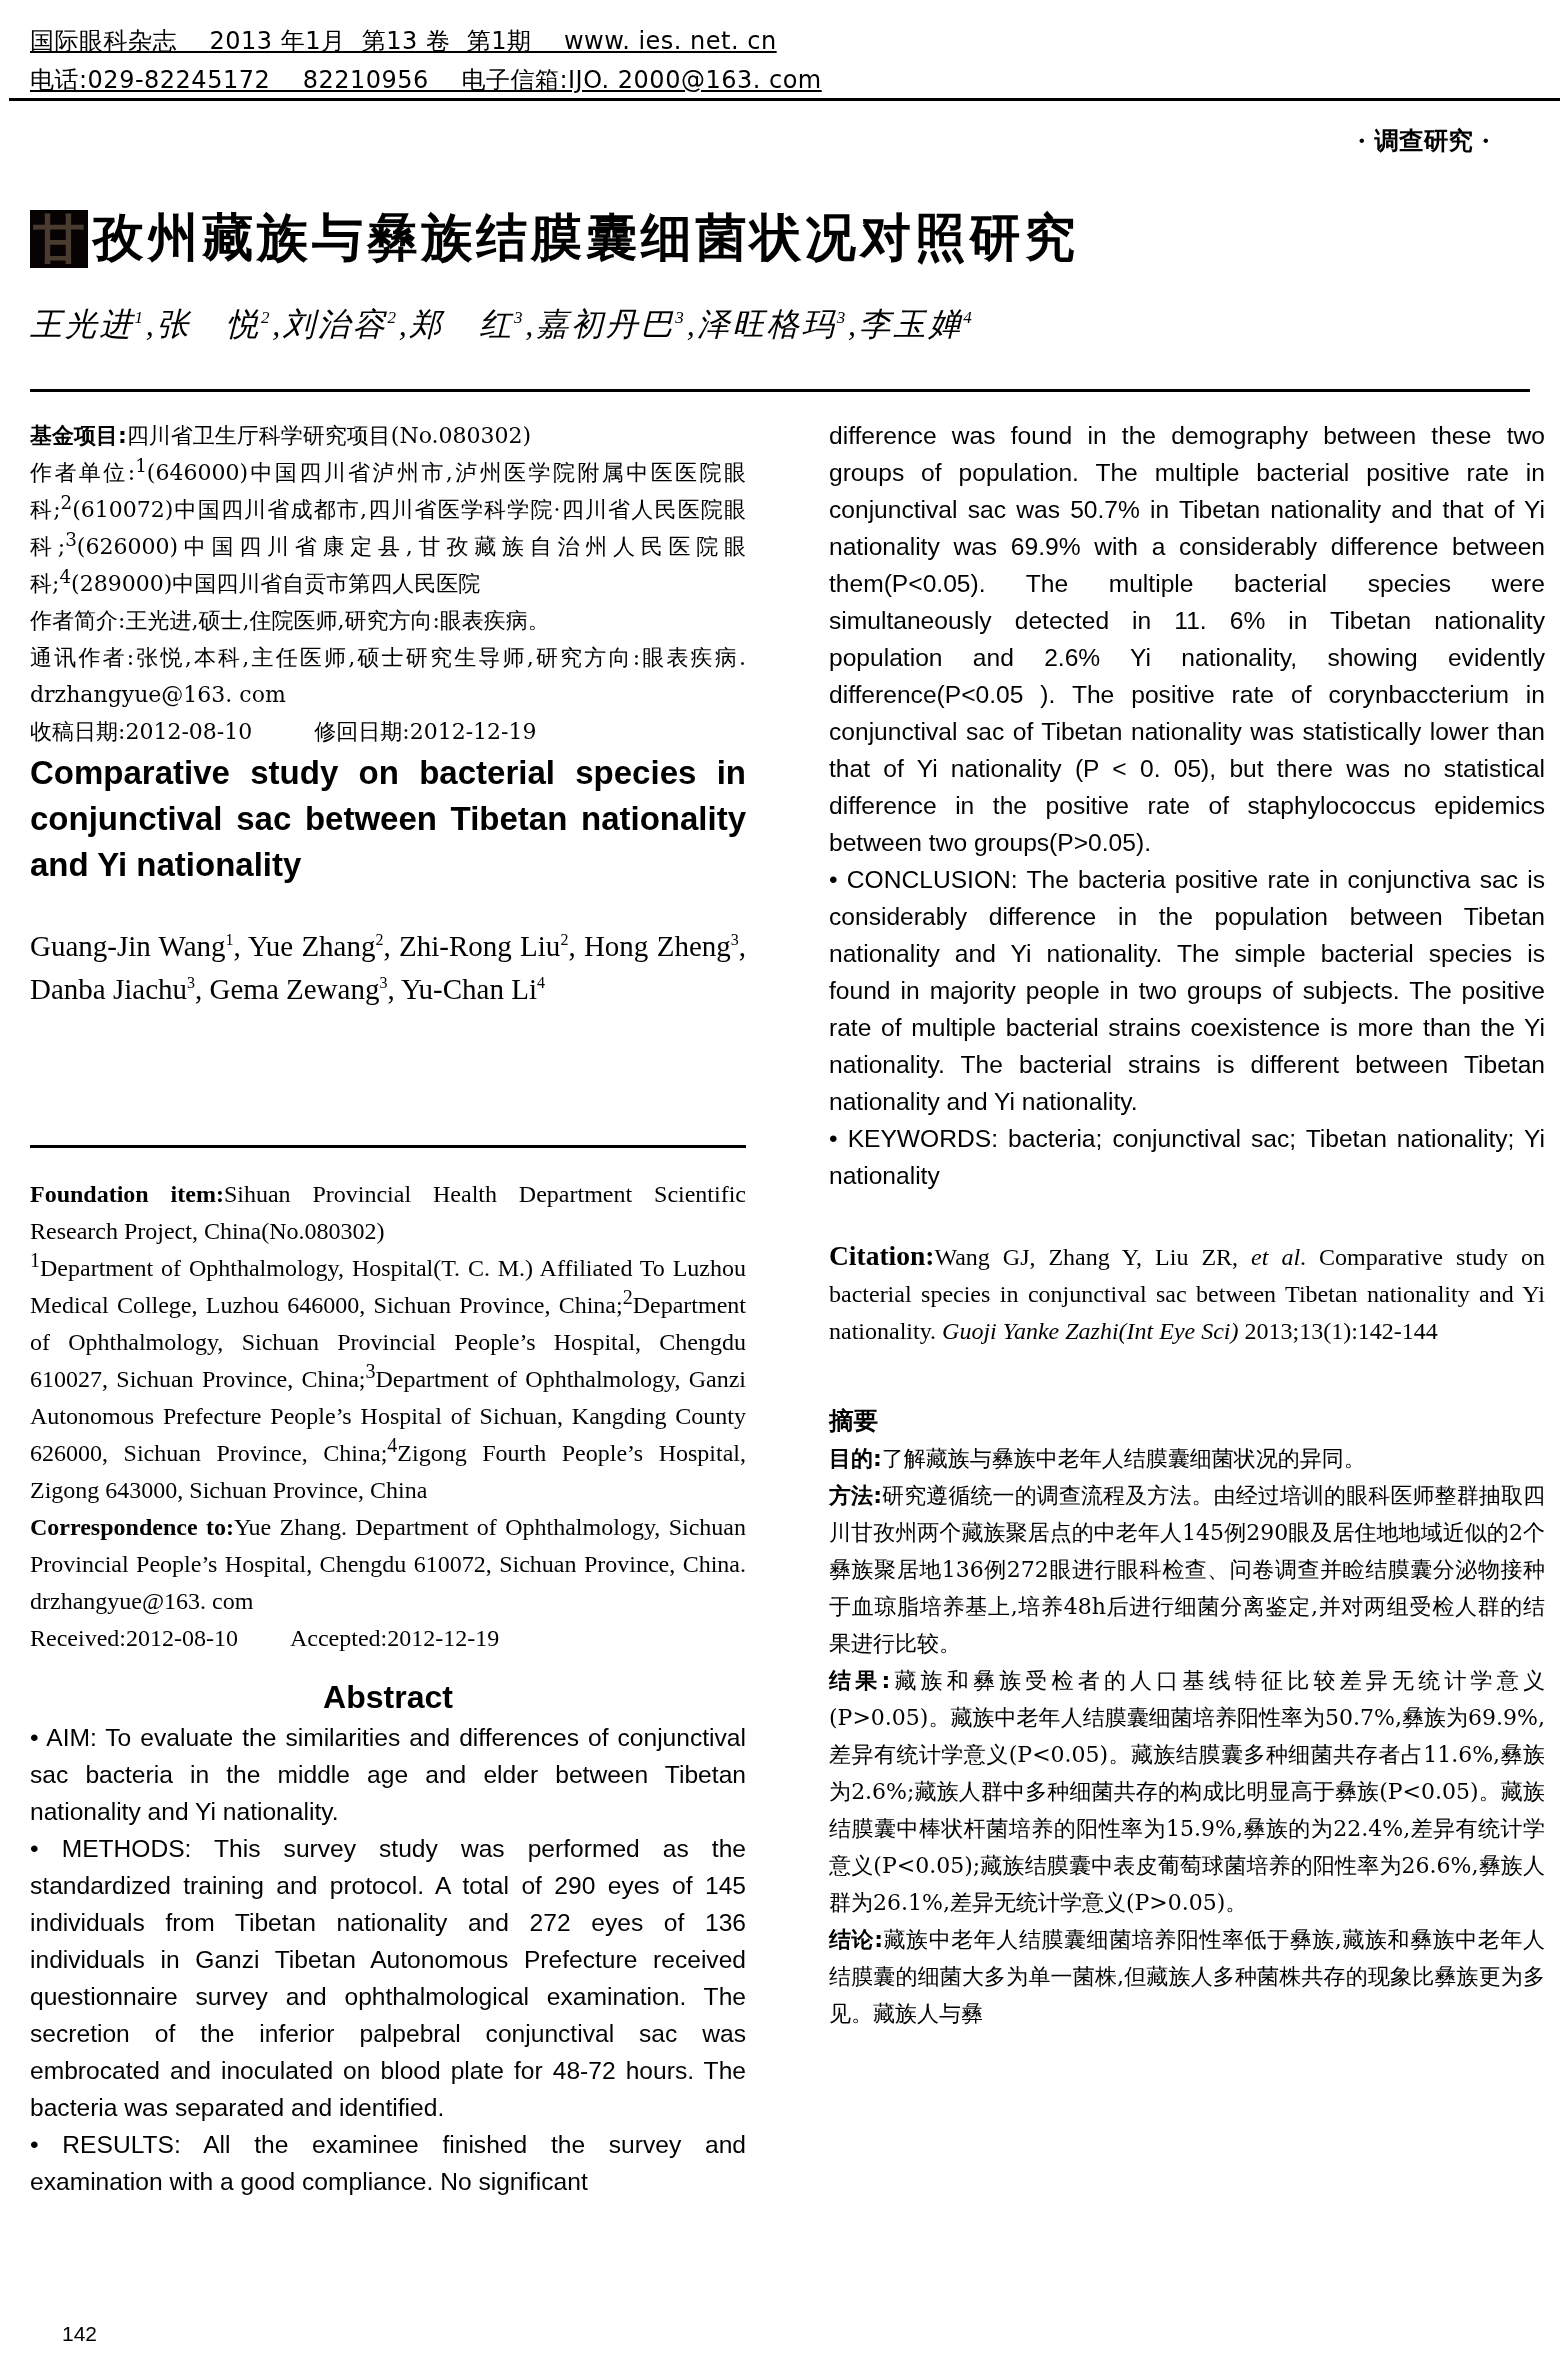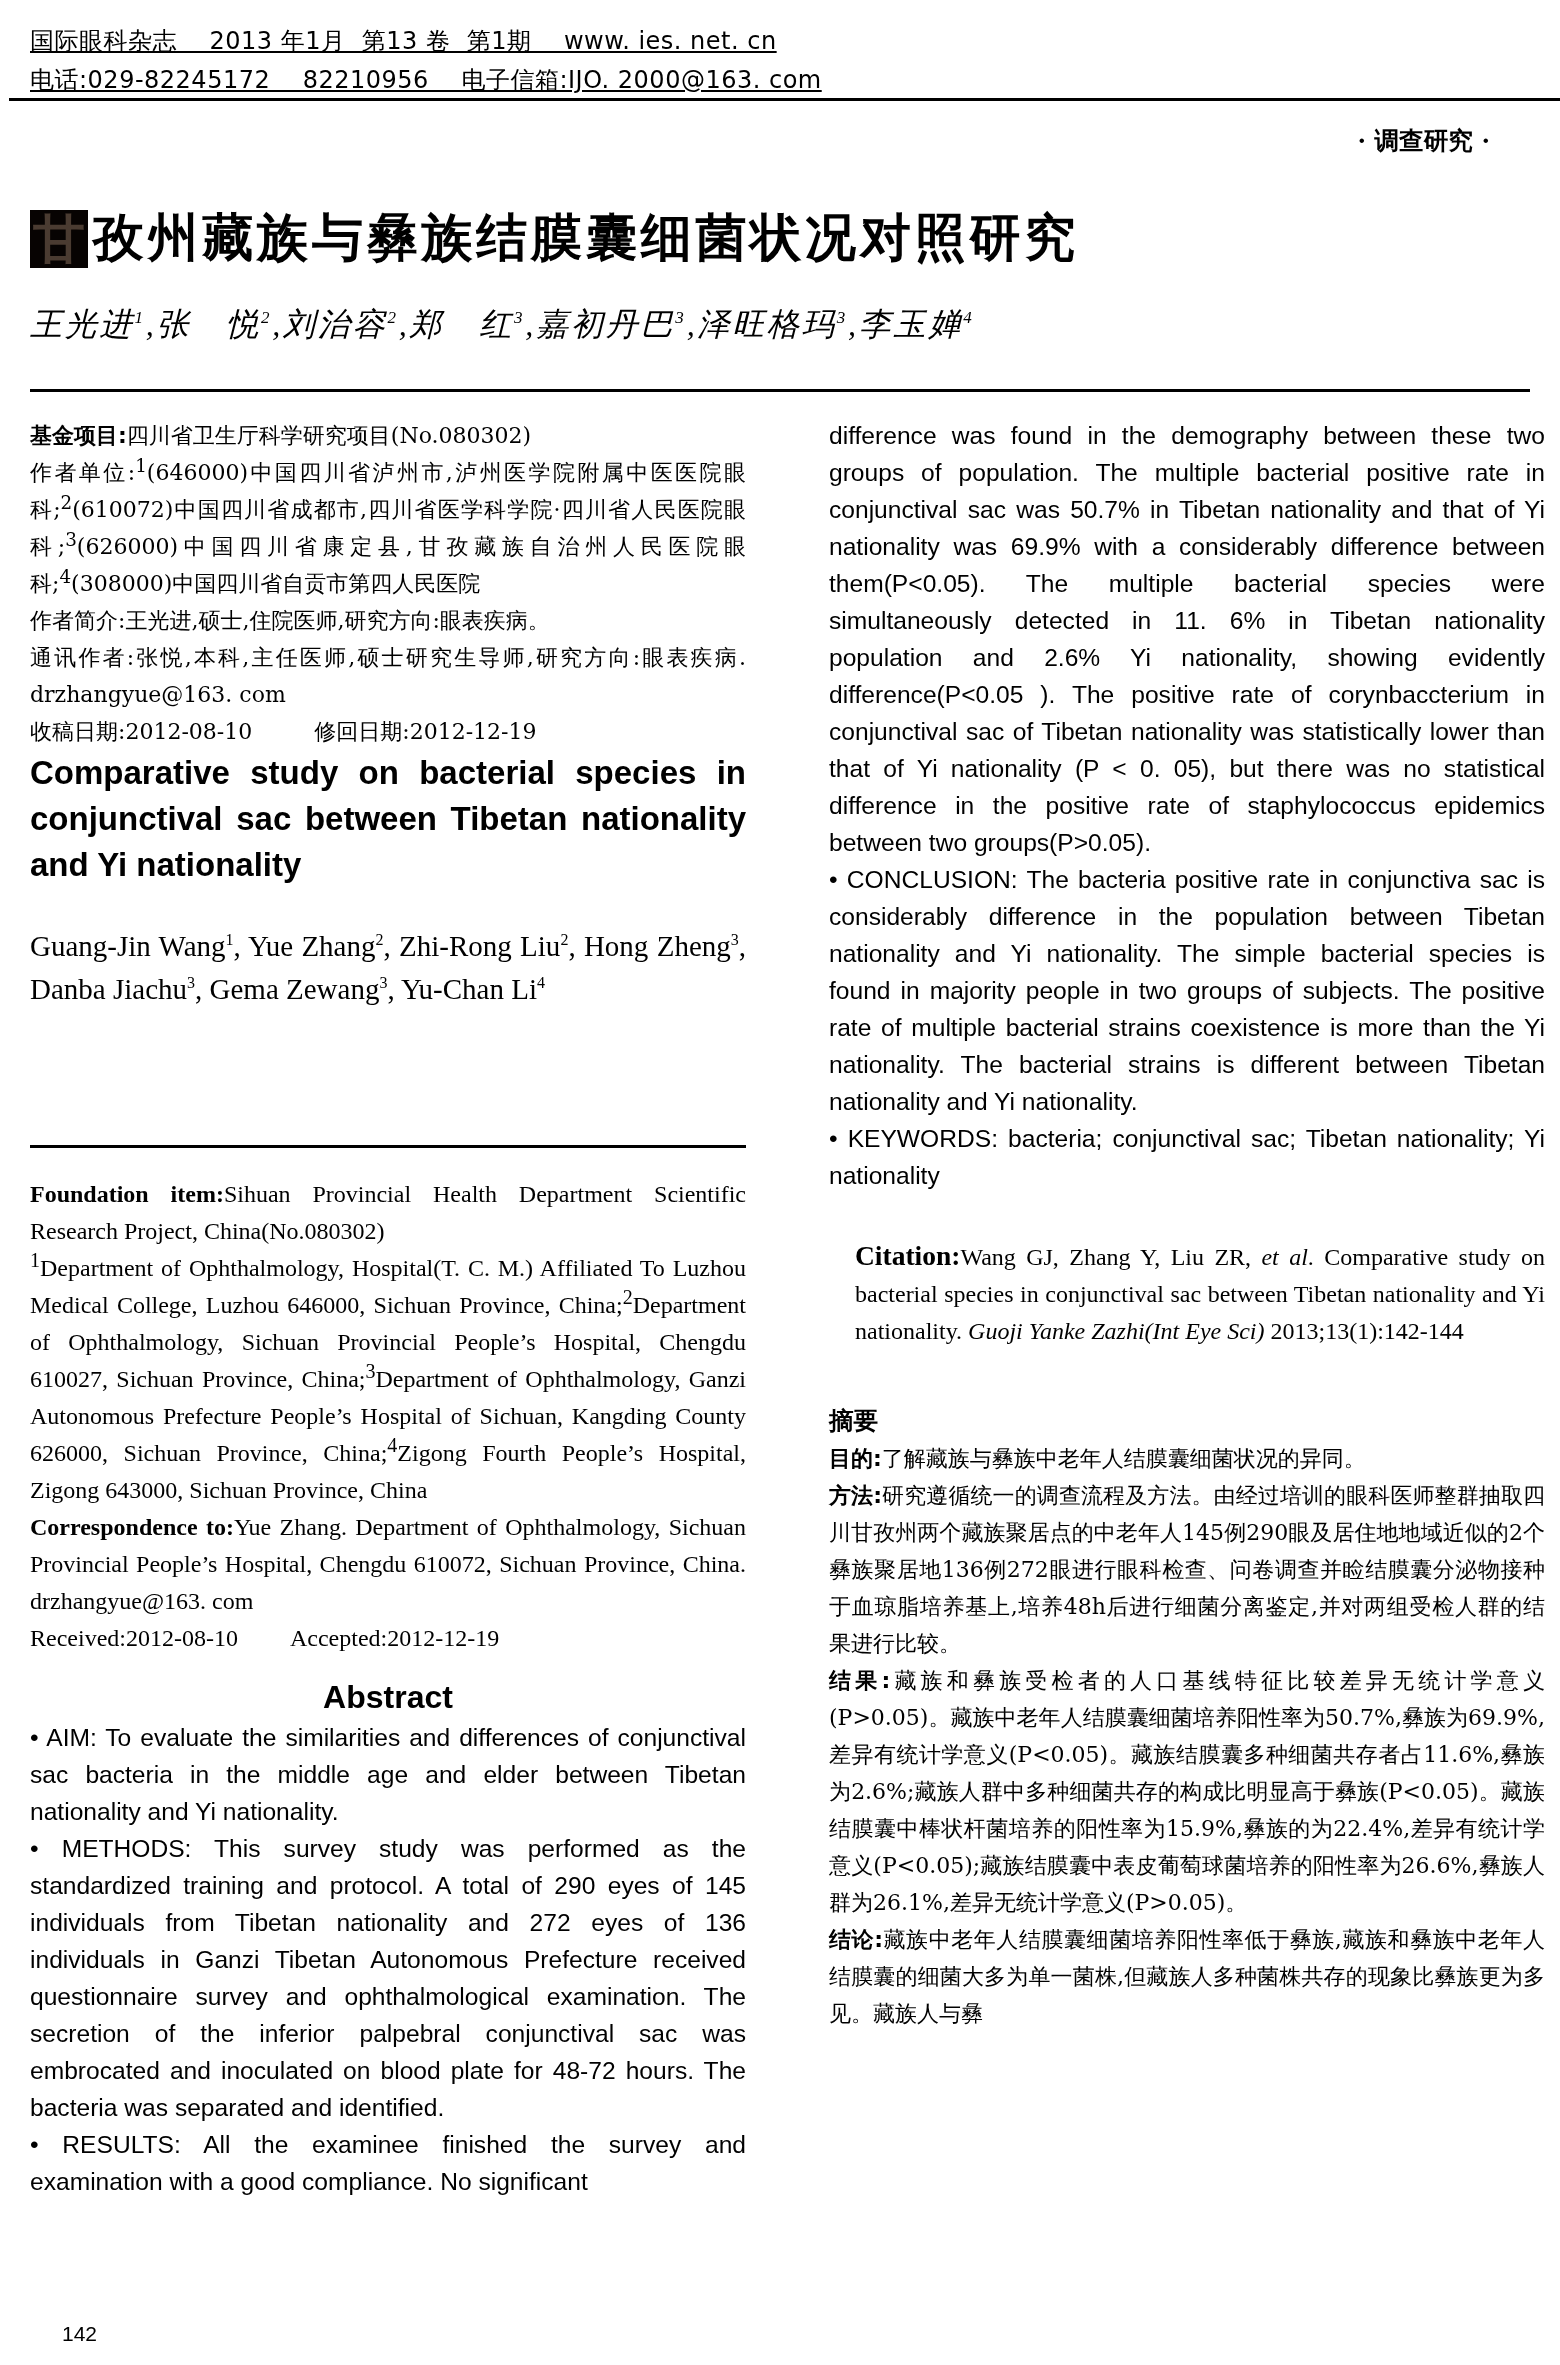--- a/index.html
+++ b/index.html
@@ -49,21 +49,21 @@
 
 <div class="authors-cn"><span>王光进</span><sup>1</sup>,<span>张　悦</span><sup>2</sup>,<span>刘治容</span><sup>2</sup>,<span>郑　红</span><sup>3</sup>,<span>嘉初丹巴</span><sup>3</sup>,<span>泽旺格玛</span><sup>3</sup>,<span>李玉婵</span><sup>4</sup></div>
 
 <div class="rule-mid"></div>
 
 <div class="col colL" style="top: 417px;">
   <div class="cn">
     <b>基金项目:</b><span>四川省卫生厅科学研究项目(No.080302)</span>
   </div>
   <div class="cn">
-    <span>作者单位:</span><span id="affil-cn-list"><sup>1</sup><span>(646000)中国四川省泸州市,泸州医学院附属中医医院眼科;</span><sup>2</sup><span>(610072)中国四川省成都市,四川省医学科学院·四川省人民医院眼科;</span><sup>3</sup><span>(626000)中国四川省康定县,甘孜藏族自治州人民医院眼科;</span><sup>4</sup><span>(308000)中国四川省自贡市第四人民医院</span></span>
+    <span>作者单位:</span><span id="affil-cn-list"><sup>1</sup><span>(646000)中国四川省泸州市,泸州医学院附属中医医院眼科;</span><sup>2</sup><span>(610072)中国四川省成都市,四川省医学科学院·四川省人民医院眼科;</span><sup>3</sup><span>(626000)中国四川省康定县,甘孜藏族自治州人民医院眼科;</span><sup>4</sup><span>(289000)中国四川省自贡市第四人民医院</span></span>
   </div>
   <div class="cn">
     <span>作者简介:</span><span>王光进,硕士,住院医师,研究方向:眼表疾病。</span>
   </div>
   <div class="cn">
     <span>通讯作者:</span><span>张悦,本科,主任医师,硕士研究生导师,研究方向:眼表疾病. drzhangyue@163. com</span>
   </div>
   <div class="cn">
     <span>收稿日期:</span><span>2012-08-10</span><span style="display:inline-block;width:62px"></span><span>修回日期:</span><span>2012-12-19</span>
   </div>
@@ -103,21 +103,21 @@
 
 <div class="col colR" style="top: 417px;">
   <div class="en-sans">difference was found in the demography between these two groups of population. The multiple bacterial positive rate in conjunctival sac was 50.7% in Tibetan nationality and that of Yi nationality was 69.9% with a considerably difference between them(P&lt;0.05). The multiple bacterial species were simultaneously detected in 11. 6% in Tibetan nationality population and 2.6% Yi nationality, showing evidently difference(P&lt;0.05 ). The positive rate of corynbaccterium in conjunctival sac of Tibetan nationality was statistically lower than that of Yi nationality (P &lt; 0. 05), but there was no statistical difference in the positive rate of staphylococcus epidemics between two groups(P&gt;0.05).</div>
   <div class="en-sans">
     <span>• CONCLUSION:</span> <span>The bacteria positive rate in conjunctiva sac is considerably difference in the population between Tibetan nationality and Yi nationality. The simple bacterial species is found in majority people in two groups of subjects. The positive rate of multiple bacterial strains coexistence is more than the Yi nationality. The bacterial strains is different between Tibetan nationality and Yi nationality.</span>
   </div>
   <div class="en-sans">
     <span>• KEYWORDS:</span> <span>bacteria; conjunctival sac; Tibetan nationality; Yi nationality</span>
   </div>
 
-  <div class="en-serif" style="margin-top: 43px; margin-left: 26px;">
+  <div class="en-serif" style="margin-top: 43px;">
     <b style="font-size:27.5px">Citation:</b><span>Wang GJ, Zhang Y, Liu ZR,</span> <i>et al</i><span>. Comparative study on bacterial species in conjunctival sac between Tibetan nationality and Yi nationality.</span> <i>Guoji Yanke Zazhi(Int Eye Sci)</i> <span>2013;13(1):142-144</span>
   </div>
 
   <div class="cn-head" style="margin-top: 52px;">摘要</div>
   <div class="cn">
     <b>目的:</b><span>了解藏族与彝族中老年人结膜囊细菌状况的异同。</span>
   </div>
   <div class="cn">
     <b>方法:</b><span>研究遵循统一的调查流程及方法。由经过培训的眼科医师整群抽取四川甘孜州两个藏族聚居点的中老年人145例290眼及居住地地域近似的2个彝族聚居地136例272眼进行眼科检查、问卷调查并睑结膜囊分泌物接种于血琼脂培养基上,培养48h后进行细菌分离鉴定,并对两组受检人群的结果进行比较。</span>
   </div>

